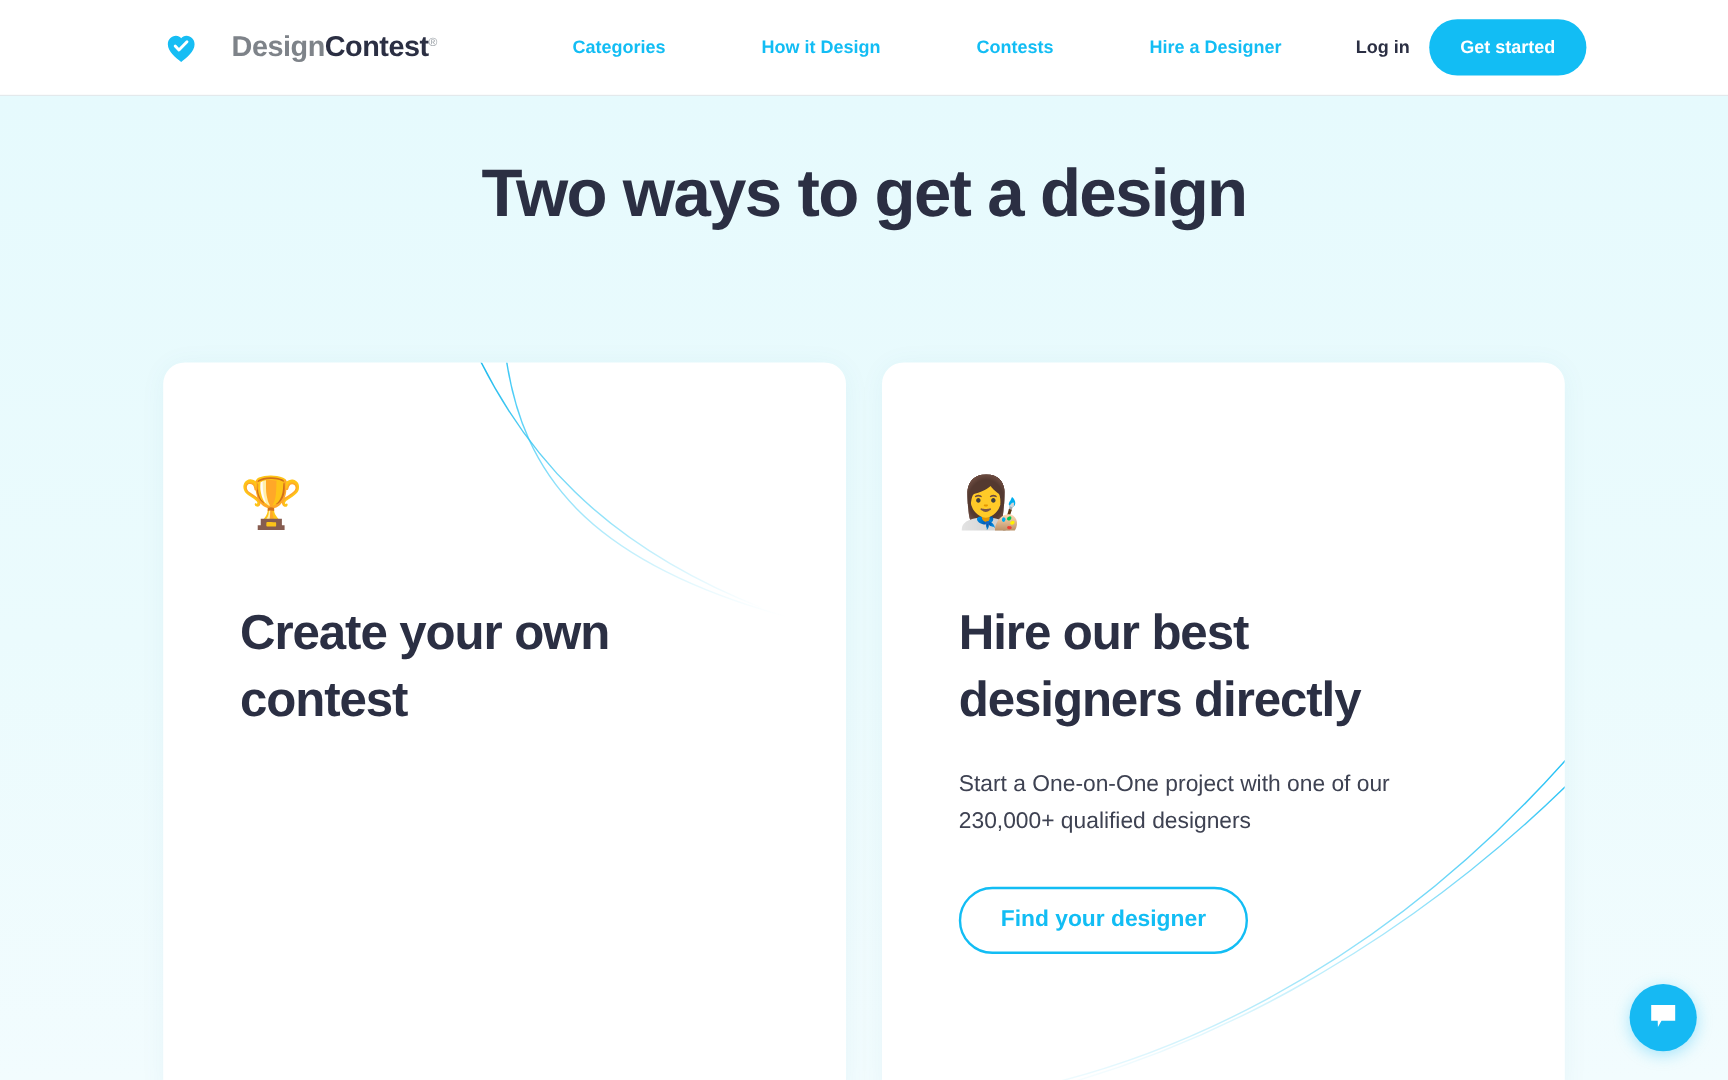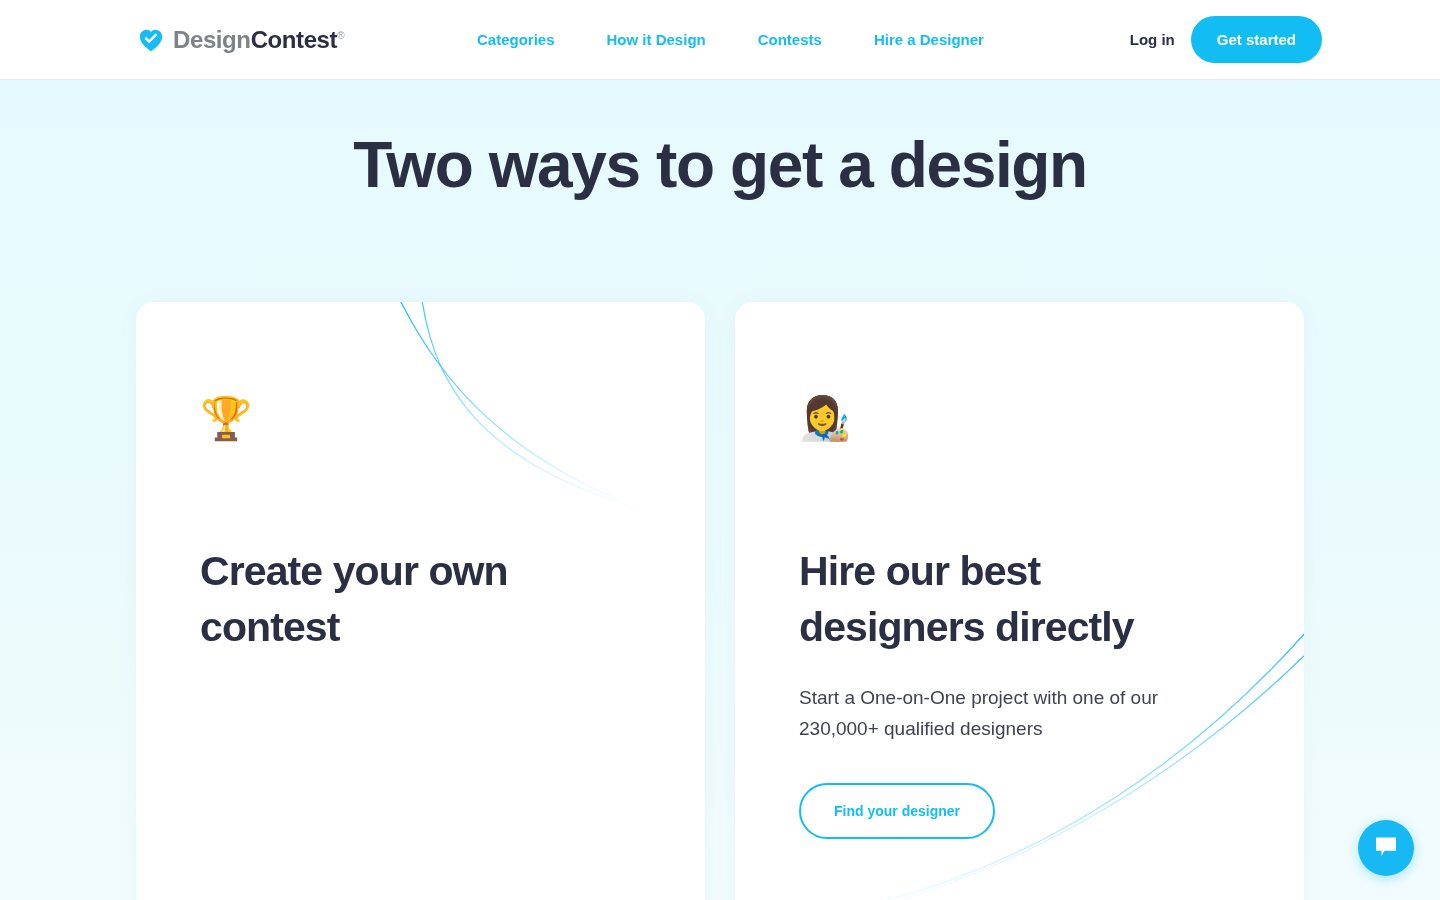--- a/index.html
+++ b/index.html
@@ -39,36 +39,37 @@
     width: 26px;
     height: 26px;
     display: block;
   }
   .logo-text {
     font-size: 24px;
     font-weight: 700;
     letter-spacing: -0.4px;
     white-space: nowrap;
     line-height: 1;
+    margin-left: 20px;
   }
   .logo-text .l-design { color: #7e8389; }
   .logo-text .l-contest { color: #2b2f43; }
   .logo-text .l-reg {
     color: #9aa0a6;
     font-size: 10px;
     vertical-align: super;
     font-weight: 500;
   }
 
   .nav {
     position: absolute;
     left: 477px;
     display: flex;
     align-items: flex-start;
-    gap: 52px;
+    gap: 80px;
   }
   .nav a {
     color: #12bdf4;
     font-size: 15px;
     font-weight: 700;
     text-decoration: none;
     white-space: nowrap;
   }
 
   .header-right {
@@ -104,21 +105,21 @@
   .page {
     position: relative;
     height: 820px;
     background: linear-gradient(180deg, #e6fafd 0%, #ebfbfd 55%, #f2fcfe 100%);
     overflow: hidden;
   }
 
   .page-title {
     text-align: center;
     color: #2b2f43;
-    font-size: 64px;
+    font-size: 56px;
     font-weight: 700;
     letter-spacing: -1.4px;
     line-height: 1.05;
     padding-top: 52px;
   }
 
   
   .cards {
     position: absolute;
     top: 222px;
@@ -153,21 +154,21 @@
   }
 
   .card-emoji {
     font-size: 42px;
     line-height: 1;
     display: block;
     height: 50px;
   }
 
   .card-title {
-    margin-top: 96px;
+    margin-top: 52px;
     color: #2b2f43;
     font-size: 41px;
     font-weight: 700;
     letter-spacing: -0.9px;
     line-height: 1.36;
     max-width: 420px;
   }
 
   .card-desc {
     margin-top: 26px;
@@ -179,21 +180,21 @@
   }
 
   .card-btn {
     margin-top: 38px;
     display: inline-block;
     background: transparent;
     border: 2px solid #12bdf4;
     border-radius: 30px;
     color: #12bdf4;
     font-family: inherit;
-    font-size: 14px;
+    font-size: 19px;
     font-weight: 700;
     padding: 0 33px;
     height: 56px;
     line-height: 52px;
     cursor: pointer;
     white-space: nowrap;
   }
 
   
   .chat-widget {

